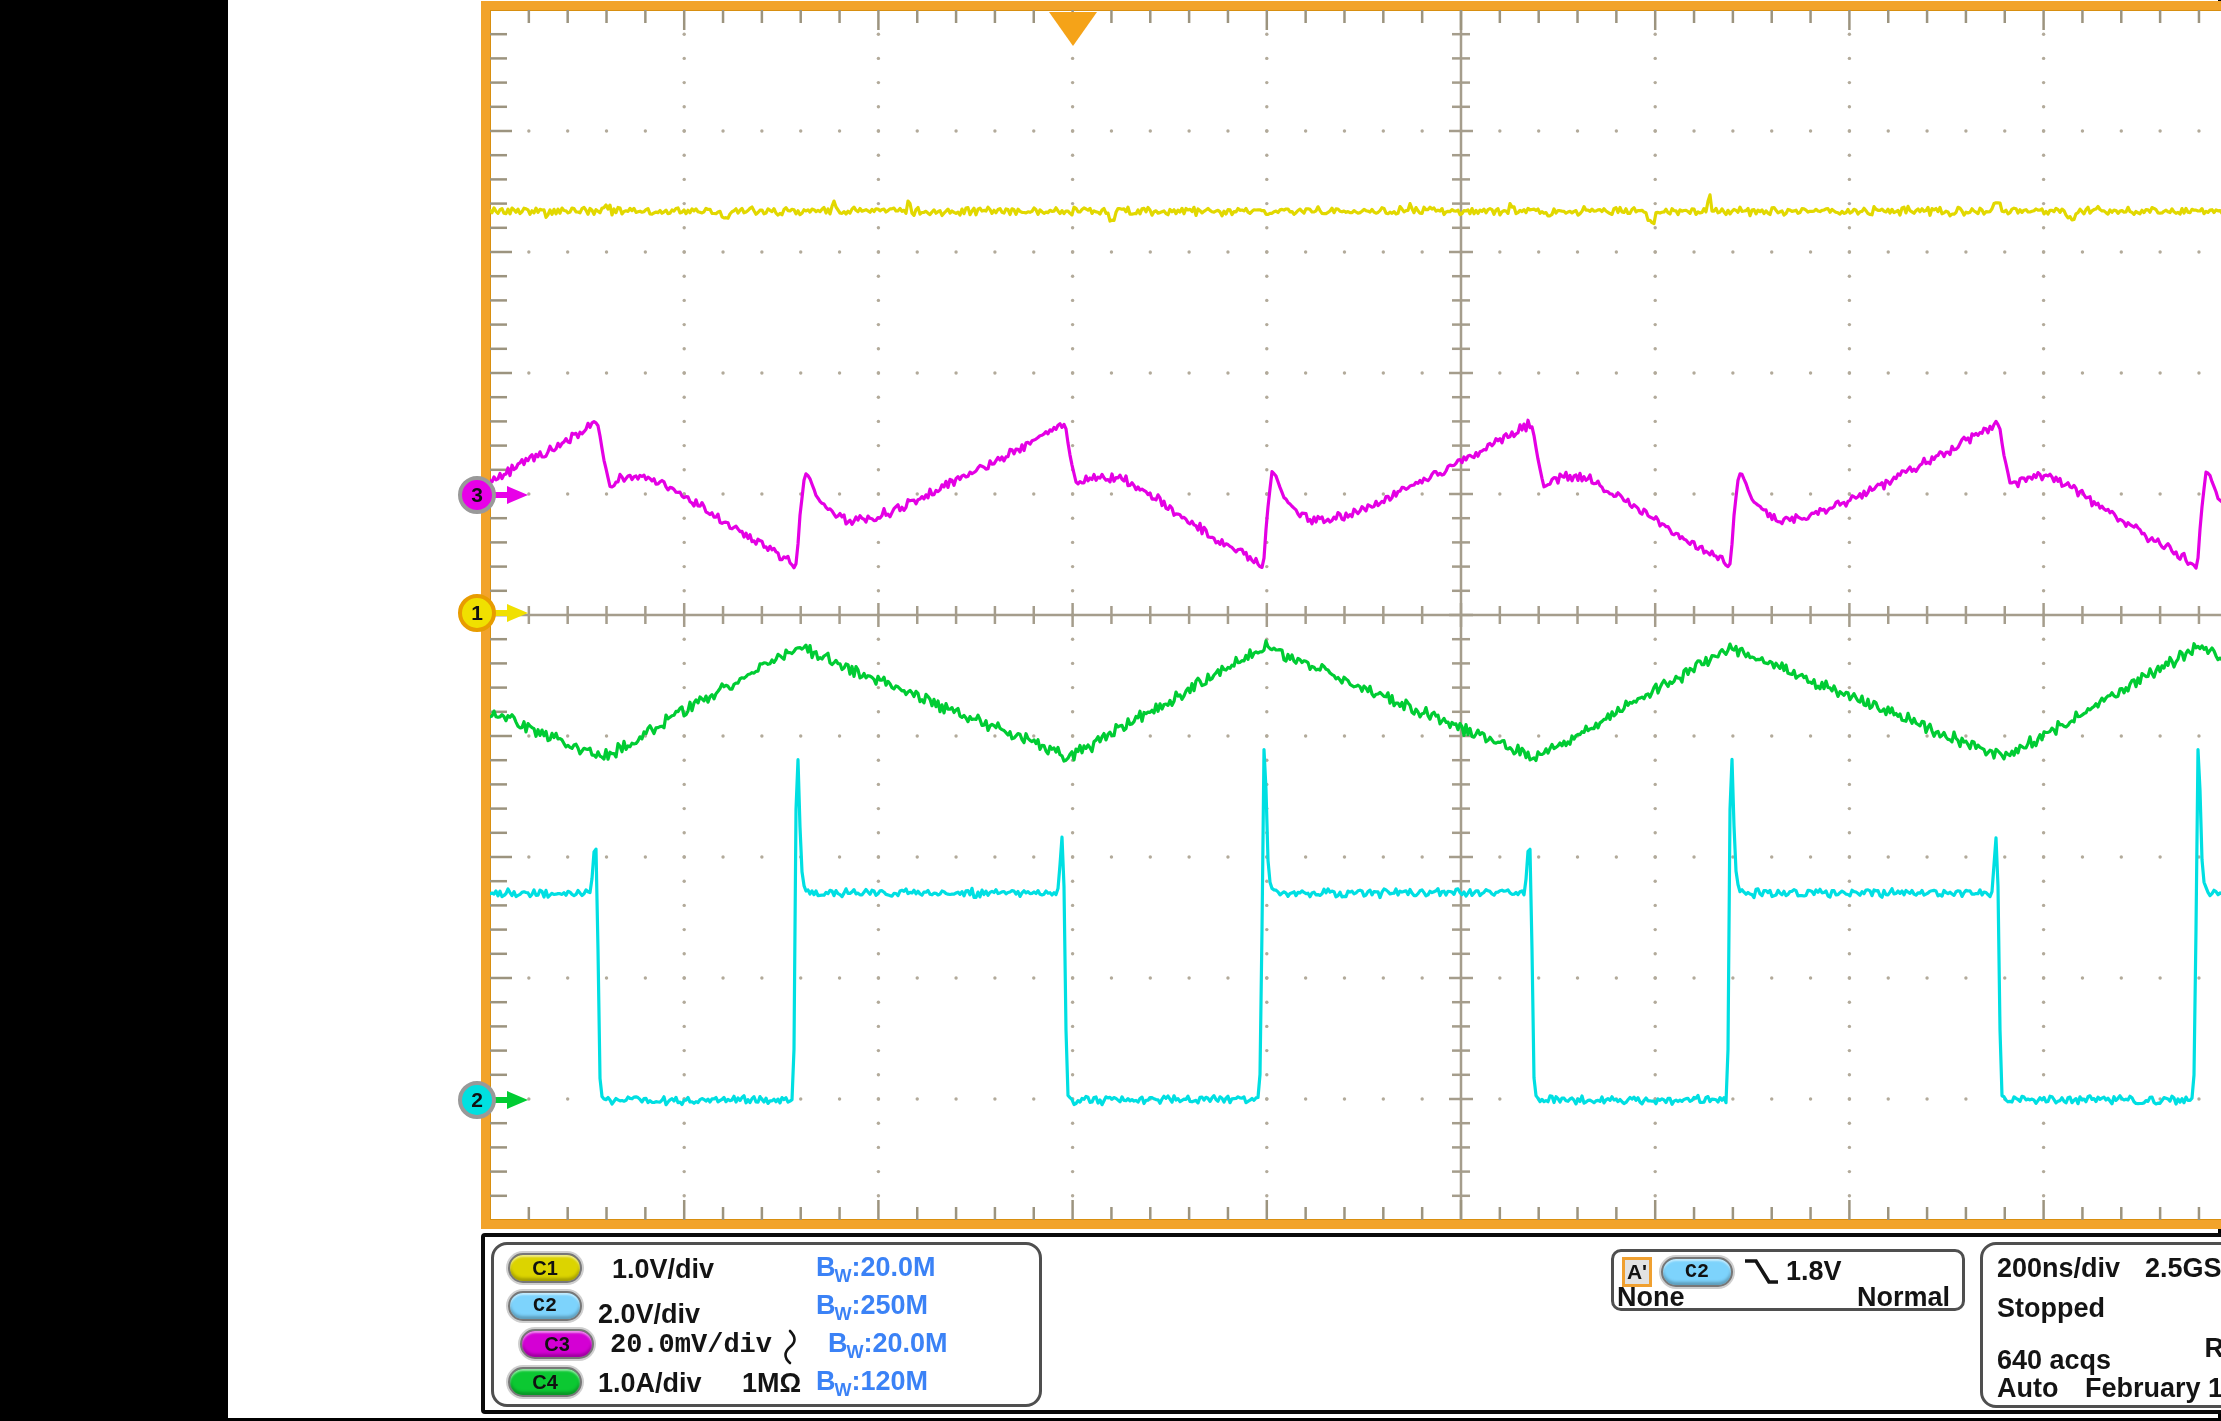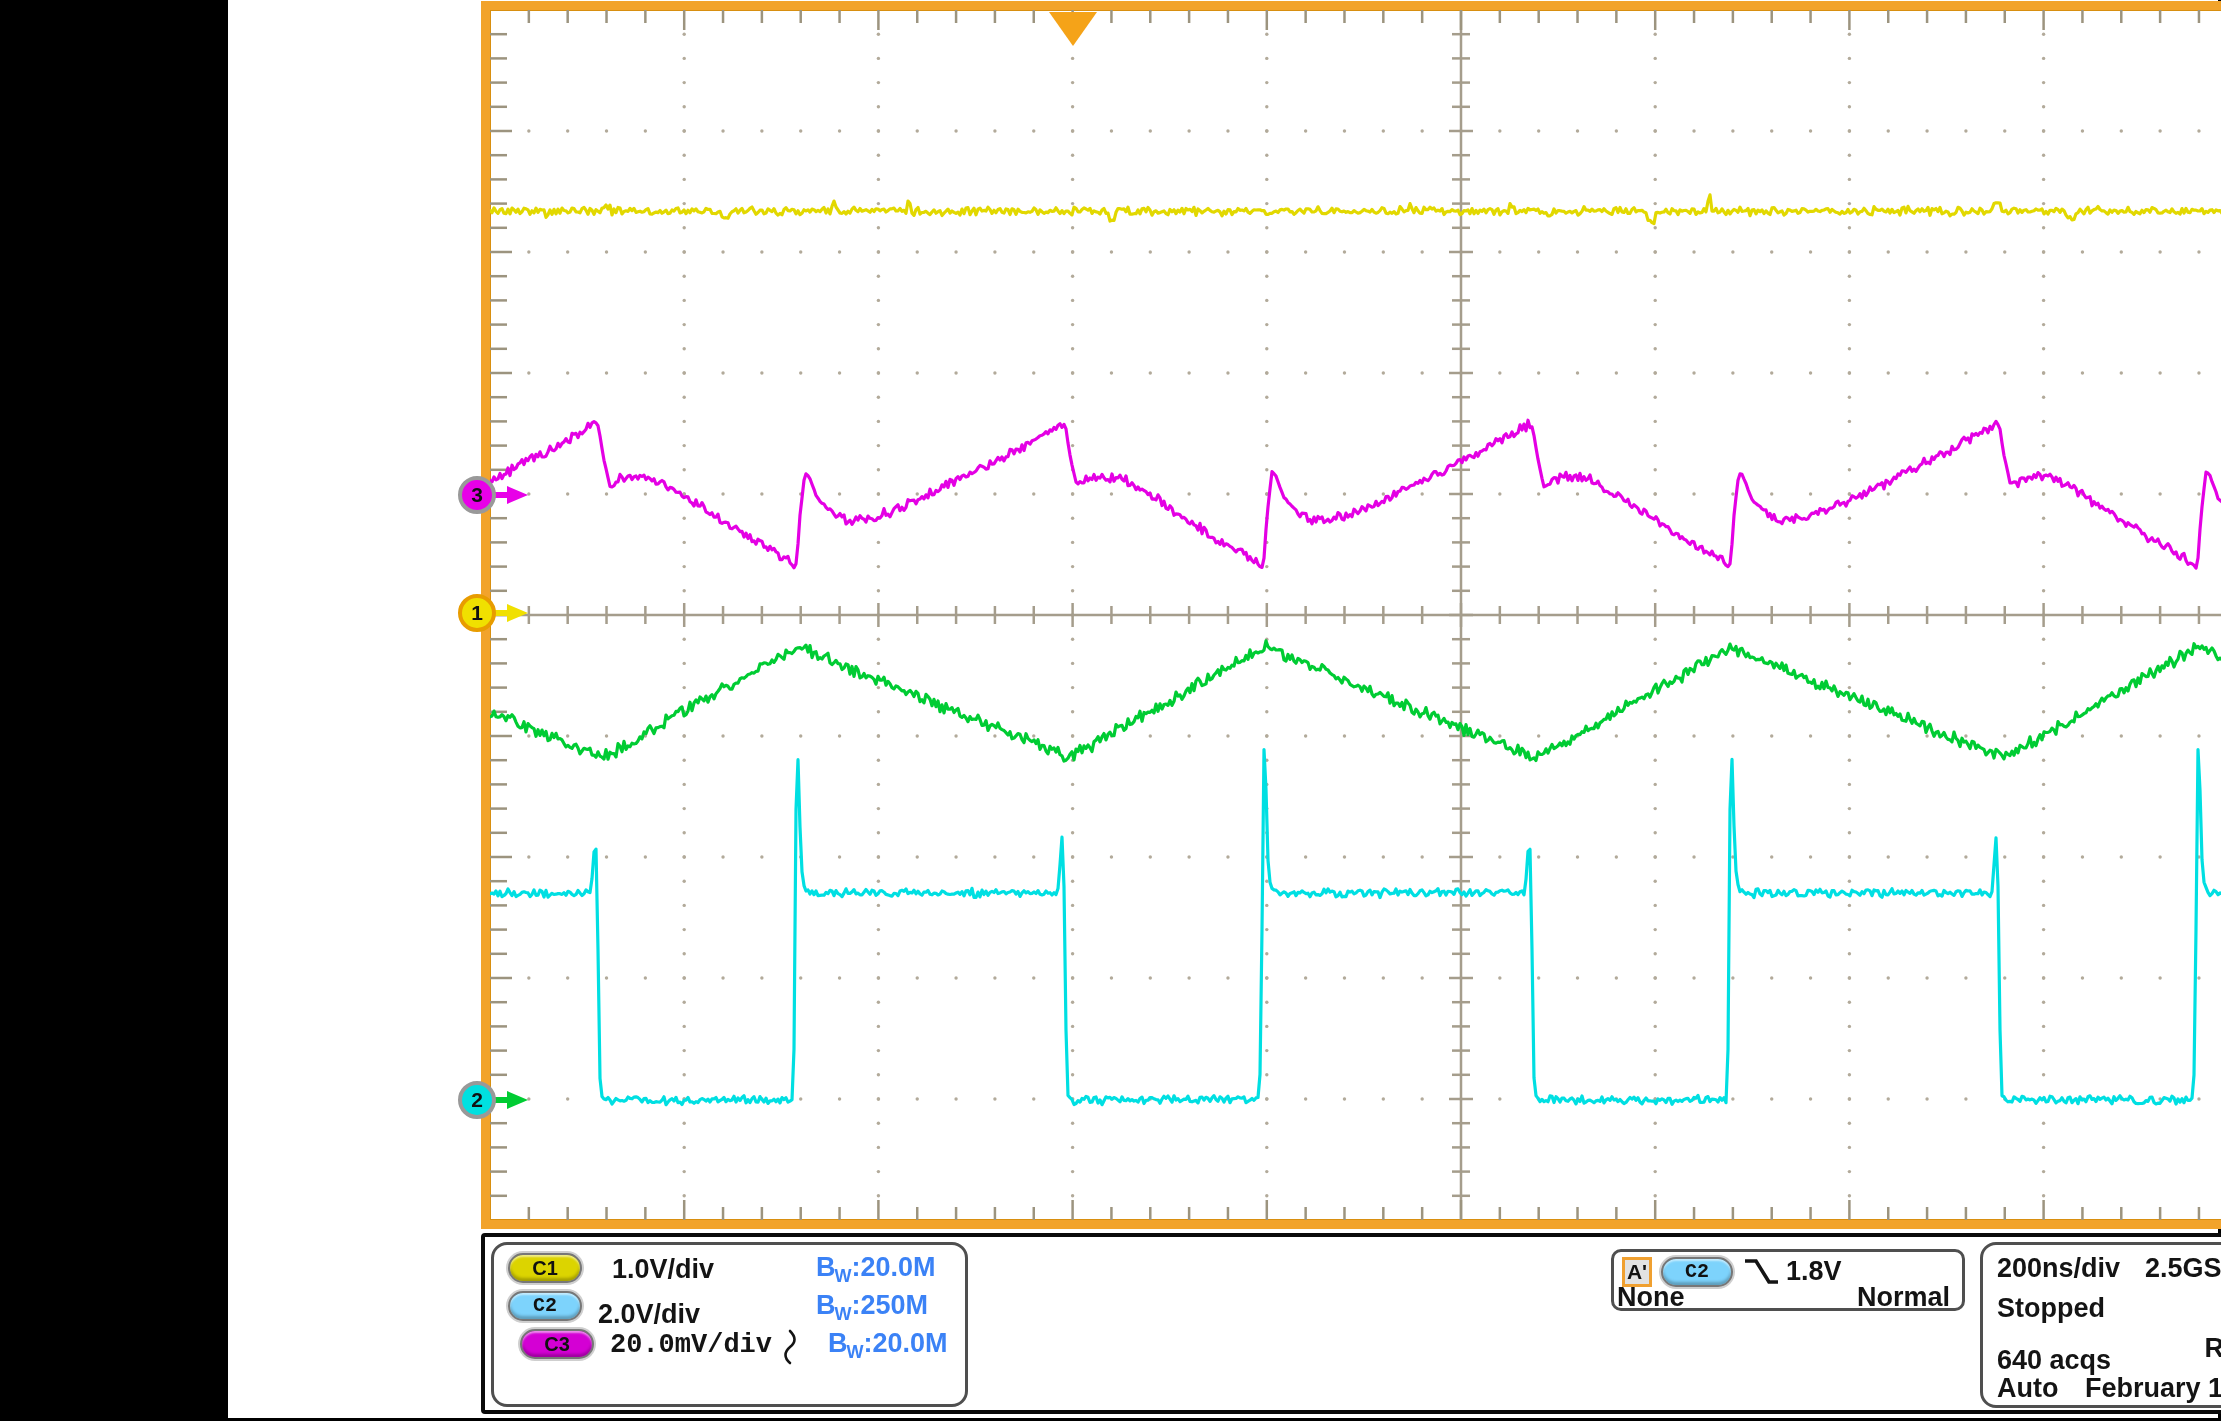--- a/index.html
+++ b/index.html
@@ -18,21 +18,21 @@
   
   .refmark{position:absolute;width:30px;height:30px;border-radius:50%;
            border:4px solid #999;color:#111;font-weight:bold;font-size:21px;
            text-align:center;line-height:30px;z-index:5;}
   .refmark.r1{border-color:#e89c00;}
   .ref-arrow{position:absolute;z-index:4;}
   
   .bottombar{position:absolute;left:253px;top:1233px;width:1963px;height:181px;
              border:4px solid #0a0a0a;border-radius:4px;background:#fff;box-sizing:border-box;}
   .panel{position:absolute;border:3px solid #4f4f4f;border-radius:16px;background:#fff;box-sizing:border-box;}
-  .panel-ch{left:6px;top:5px;width:477px;height:165px;}
+  .panel-ch{left:6px;top:5px;width:551px;height:165px;}
   .panel-trig{left:1126px;top:12px;width:354px;height:62px;border-radius:10px;}
   .panel-horiz{left:1495px;top:5px;width:447px;height:166px;}
   .ch-row{position:absolute;left:0;width:100%;height:38px;}
   .pill{position:absolute;left:14px;top:2px;width:74px;height:30px;border-radius:16px;
         border:2px solid #777;box-sizing:border-box;text-align:center;line-height:26px;
         font-weight:bold;font-size:20px;color:#111;
         box-shadow:0 0 0 2px #cfcfcf, inset 0 2px 2px rgba(255,255,255,.55), inset 0 -3px 3px rgba(0,0,0,.25);}
   .pill.c1{background:#dcd400;} .pill.c2{background:#7dd3fc;font-family:Liberation Mono, monospace;}
   .pill.c3{background:#d400d4;} .pill.c4{background:#0cc832;}
   .ptxt{position:absolute;font-weight:bold;font-size:27px;color:#141414;white-space:nowrap;}
@@ -1178,20 +1178,26 @@
           <div class="bwgrp"><span>B</span><sub>W</sub><span>:250M</span></div>
         </div>
         <div class="ch-row" style="top:82px;margin-left:12px;">
           <div class="pill c3"><span>C3</span></div>
           <div class="ptxt" style="left:104px;top:3px;font-family:Liberation Mono, monospace;">20.0mV/div</div>
           <svg style="position:absolute;left:276px;top:2px;" width="16" height="36">
             <path d="M8,2 C14,8 14,13 8,18 C2,23 2,29 8,34" stroke="#141414" stroke-width="2.6" fill="none" stroke-linecap="round"></path>
           </svg>
           <div class="bwgrp"><span>B</span><sub>W</sub><span>:20.0M</span></div>
         </div>
+        <div class="ch-row" style="top:120px;">
+          <div class="pill c4"><span>C4</span></div>
+          <div class="ptxt" style="left:104px;top:3px;">1.0A/div</div>
+          <div class="ptxt" style="left:248px;top:3px;">1MΩ</div>
+          <div class="bwgrp"><span>B</span><sub>W</sub><span>:120M</span></div>
+        </div>
       </div>
 
       <div class="panel panel-trig">
         <div class="abox"><span>A'</span></div>
         <div class="pill c2 tpill"><span>C2</span></div>
         <svg style="position:absolute;left:128px;top:4px;" width="38" height="32">
           <path d="M3,5 h11 l13,21 h9" stroke="#141414" stroke-width="3.6" fill="none"></path>
         </svg>
         <div class="ptxt" style="left:172px;top:4px;">1.8V</div>
         <div class="ptxt" style="left:3px;top:30px;">None</div>

